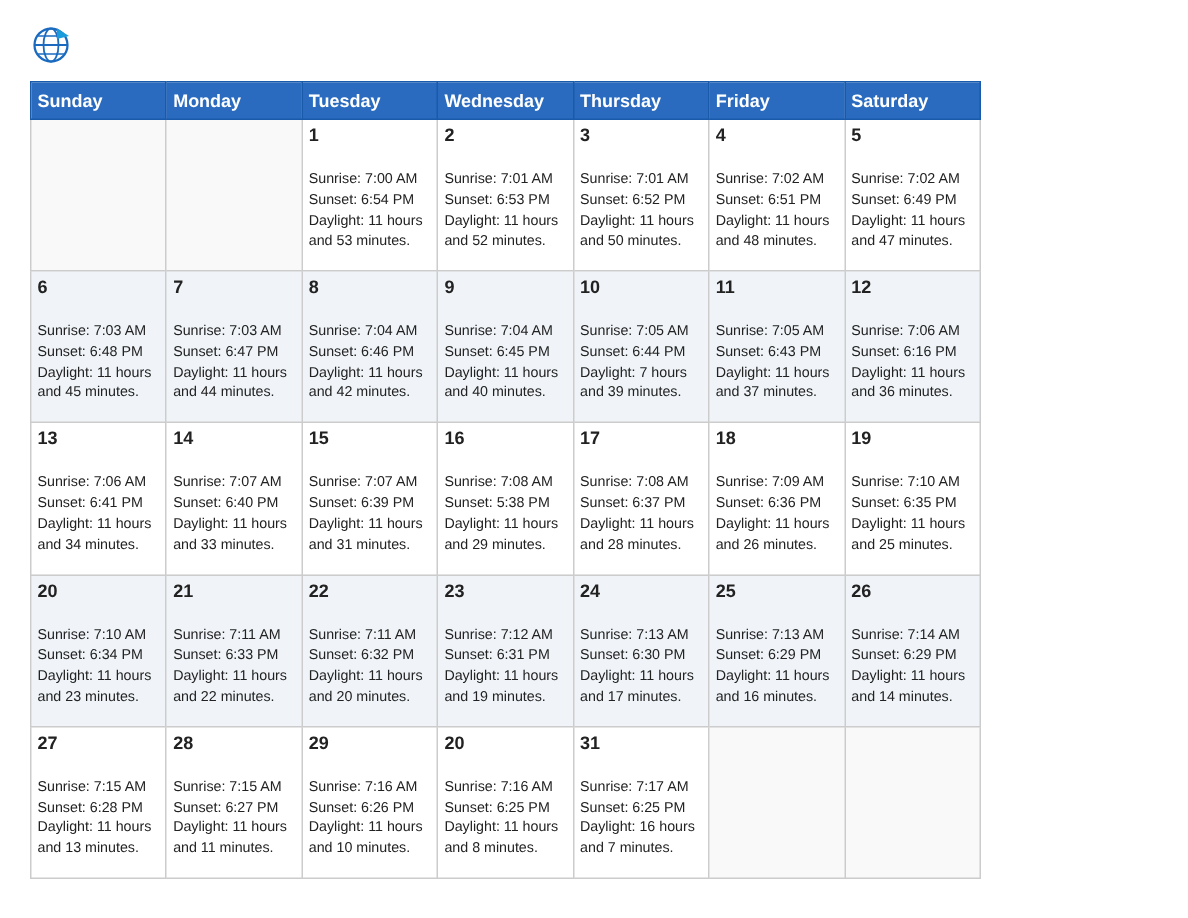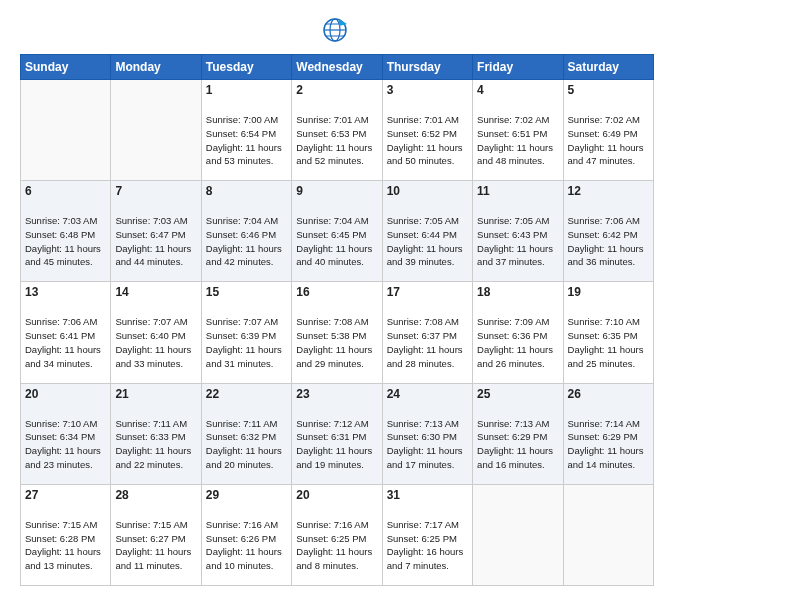--- a/index.html
+++ b/index.html
@@ -9,21 +9,20 @@
       width: 792px;
       height: 612px;
       overflow: hidden;
     }
     .page {
       width: 674px;
       height: 612px;
       padding: 16px 20px 26px 20px;
       display: flex;
       flex-direction: column;
-      align-items: center;
     }
     .header {
       display: flex;
       justify-content: space-between;
       align-items: flex-start;
       margin-bottom: 10px;
     }
     .logo {
       display: flex;
       align-items: center;
@@ -219,36 +218,36 @@
               <div>Sunrise: 7:04 AM</div>
               <div>Sunset: 6:45 PM</div>
               <div>Daylight: 11 hours and 40 minutes.</div>
             </div>
           </td>
           <td>
             <div class="day-num">10</div>
             <div class="day-info">
               <div>Sunrise: 7:05 AM</div>
               <div>Sunset: 6:44 PM</div>
-              <div>Daylight: 11 hours and 39 minutes.</div>
+              <div>Daylight: 7 hours and 39 minutes.</div>
             </div>
           </td>
           <td>
             <div class="day-num">11</div>
             <div class="day-info">
               <div>Sunrise: 7:05 AM</div>
               <div>Sunset: 6:43 PM</div>
               <div>Daylight: 11 hours and 37 minutes.</div>
             </div>
           </td>
           <td>
             <div class="day-num">12</div>
             <div class="day-info">
               <div>Sunrise: 7:06 AM</div>
-              <div>Sunset: 6:42 PM</div>
+              <div>Sunset: 6:16 PM</div>
               <div>Daylight: 11 hours and 36 minutes.</div>
             </div>
           </td>
         </tr>
         <tr>
           <td>
             <div class="day-num">13</div>
             <div class="day-info">
               <div>Sunrise: 7:06 AM</div>
               <div>Sunset: 6:41 PM</div>

